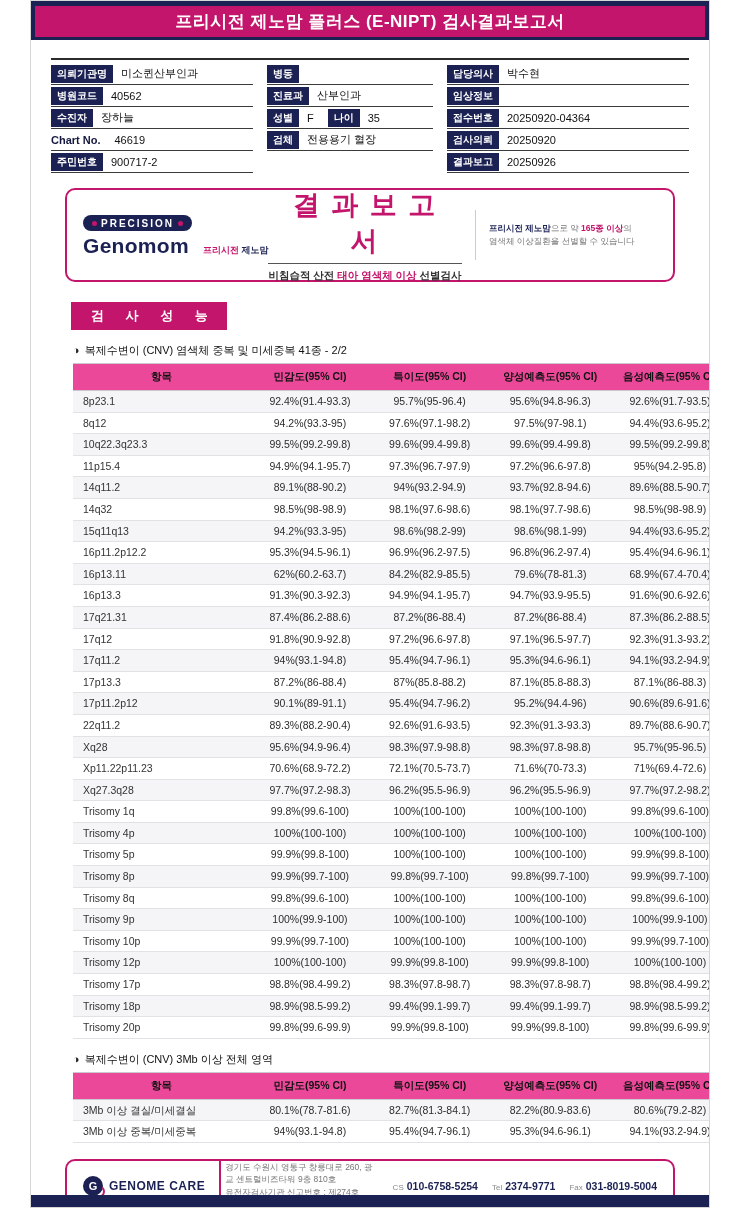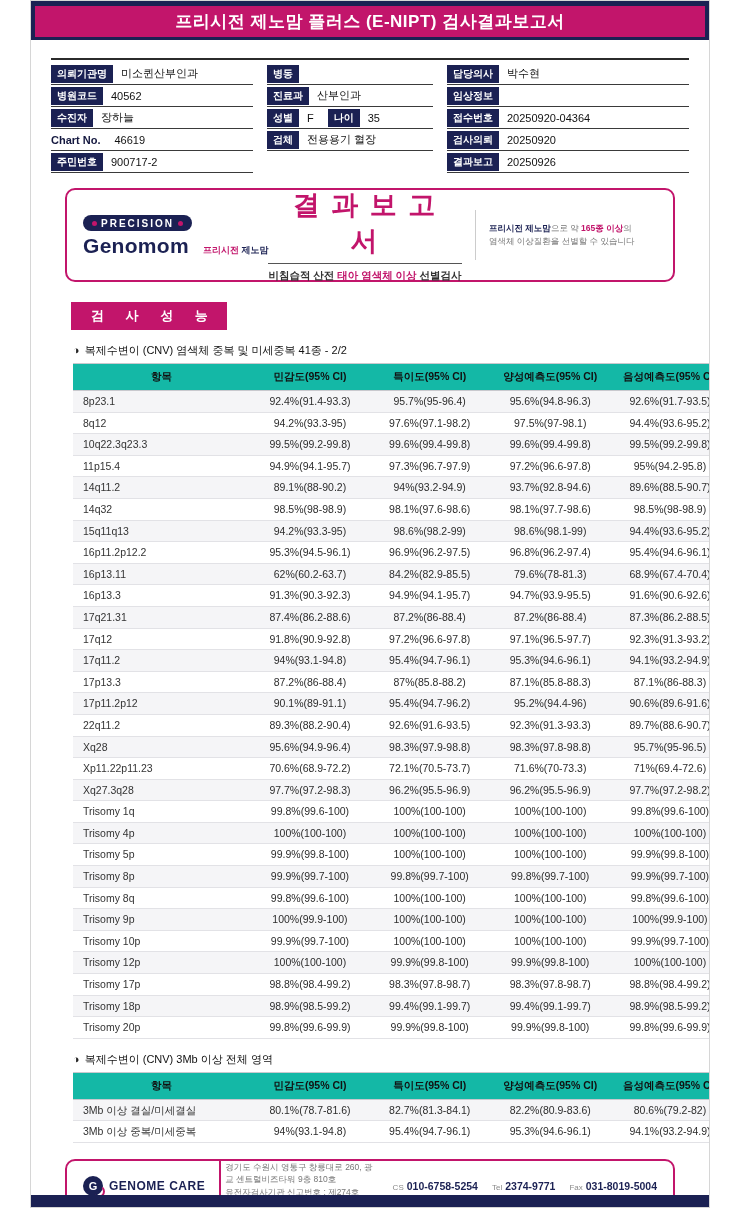--- a/index.html
+++ b/index.html
@@ -44,21 +44,21 @@
   
   .section-header { margin:20px 40px 0; }
   .section-chip { display:inline-block; background:var(--magenta); color:#fff; font-size:13px; font-weight:bold; letter-spacing:9px; padding:5px 10px 5px 20px; }
 
   
   .table-caption { margin:13px 42px 5px; font-size:11px; color:#111; }
   .caption-icon { margin-right:5px; font-size:11px; color:#222; }
 
   
   .perf-table { width:656px; margin:2px 42px 0; border-collapse:collapse; table-layout:fixed; }
-  .perf-table thead th { background:#14b8a6; font-size:10.5px; font-weight:bold; color:#111; padding:6px 0; border-top:1px solid #c9c9ce; border-bottom:1px solid #c9c9ce; text-align:center; }
+  .perf-table thead th { background:#ec4899; font-size:10.5px; font-weight:bold; color:#111; padding:6px 0; border-top:1px solid #c9c9ce; border-bottom:1px solid #c9c9ce; text-align:center; }
   .perf-table tbody td { font-size:10.5px; color:#2c2c2c; padding:4px 2px; line-height:1.2; border-bottom:1px solid #e2e2e6; text-align:center; white-space:nowrap; overflow:hidden; }
   .perf-table tbody td:first-child { text-align:left; padding-left:10px; color:#333; }
   .perf-table tbody tr:nth-child(odd) { background:#f5f5f7; }
   .perf-table tbody tr:nth-child(even) { background:#fff; }
 
   
   .footer-box { display:flex; align-items:center; margin:16px 34px 0; border:2px solid var(--magenta); border-radius:10px; padding:8px 16px; height:54px; gap:14px; background:#fff; }
   .gc-logo { display:flex; align-items:center; gap:6px; flex:0 0 auto; }
   .gc-circle { position:relative; width:20px; height:20px; border-radius:50%; background:var(--navy); color:#fff; font-weight:bold; font-size:11px; display:flex; align-items:center; justify-content:center; }
   .gc-circle::after { content:""; position:absolute; right:-2px; bottom:-2px; width:9px; height:9px; border:2px solid var(--magenta); border-left-color:transparent; border-top-color:transparent; border-radius:50%; }

